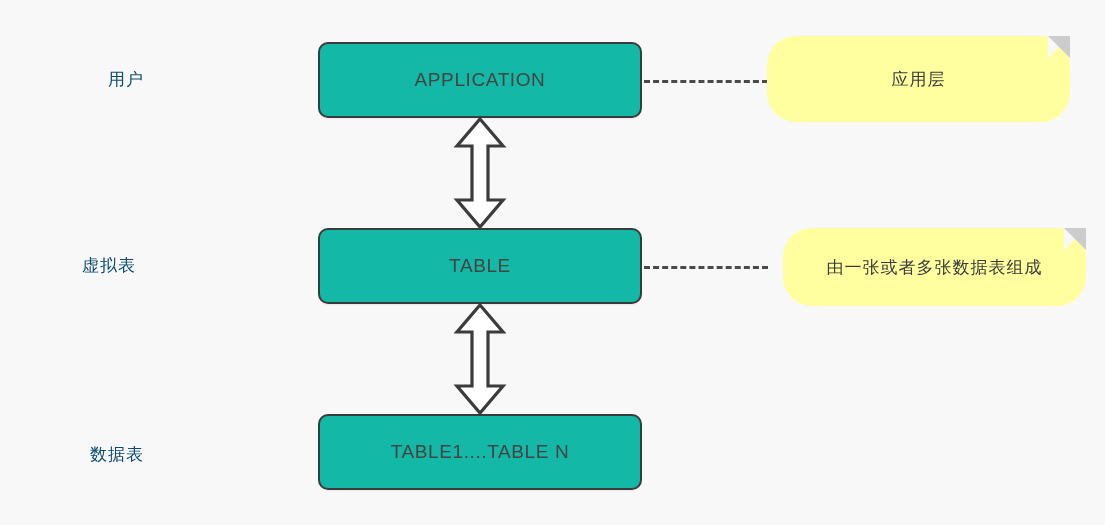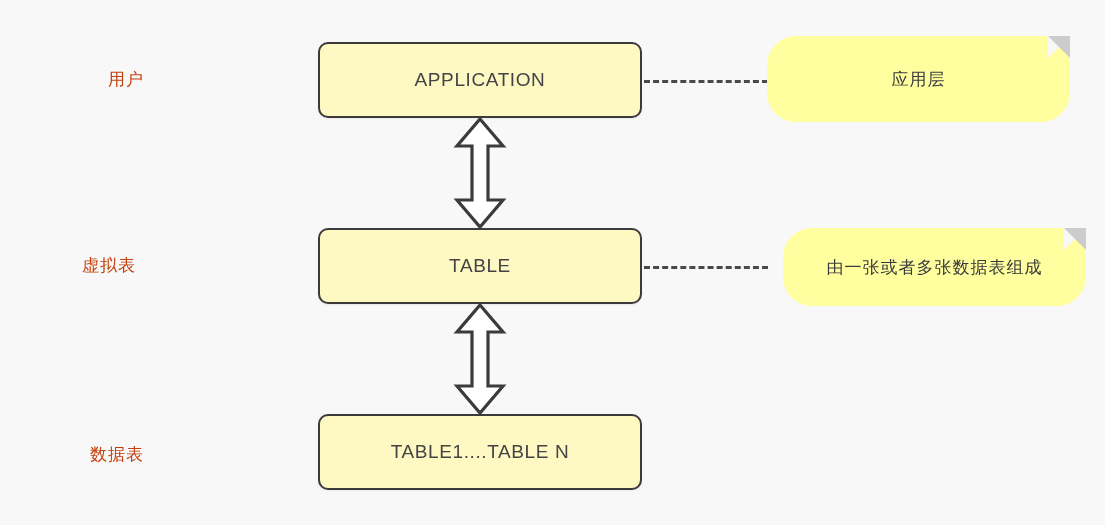--- a/index.html
+++ b/index.html
@@ -16,31 +16,31 @@
   #canvas {
     position: relative;
     width: 1105px;
     height: 525px;
   }
 
   
   .row-label {
     position: absolute;
     font-size: 17px;
-    color: #c2410c;
+    color: #0c4a6e;
     letter-spacing: 1px;
     white-space: nowrap;
     line-height: 1;
   }
 
   
   .proc-box {
     position: absolute;
     box-sizing: border-box;
-    background: #fef9c3;
+    background: #14b8a6;
     border: 2.5px solid #3b3b3b;
     border-radius: 10px;
     display: flex;
     align-items: center;
     justify-content: center;
     box-shadow: 0 1px 2px rgba(0,0,0,0.07);
   }
   .proc-box .proc-label {
     font-size: 19px;
     color: #444444;

